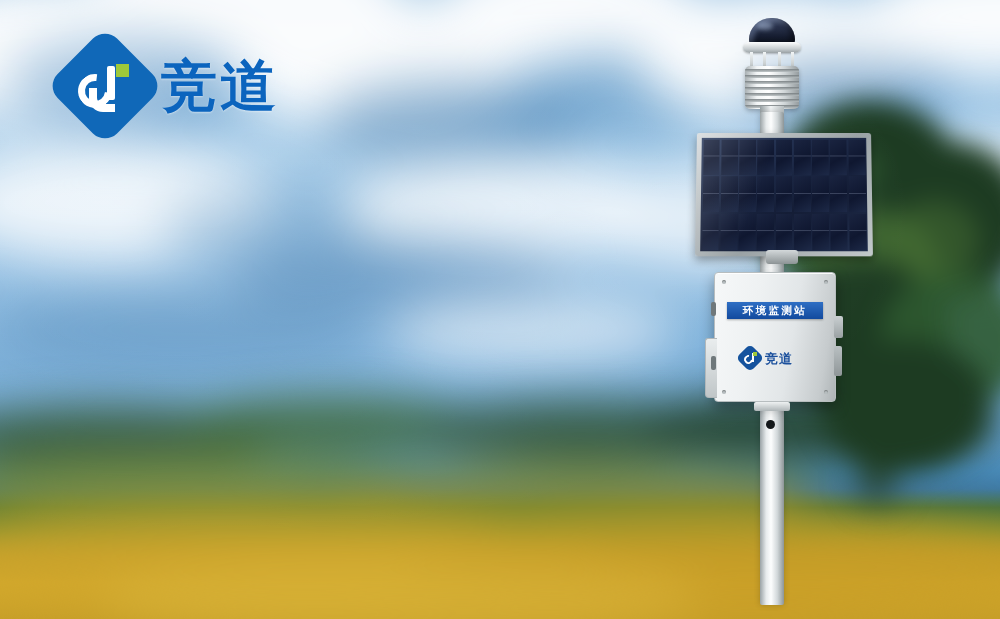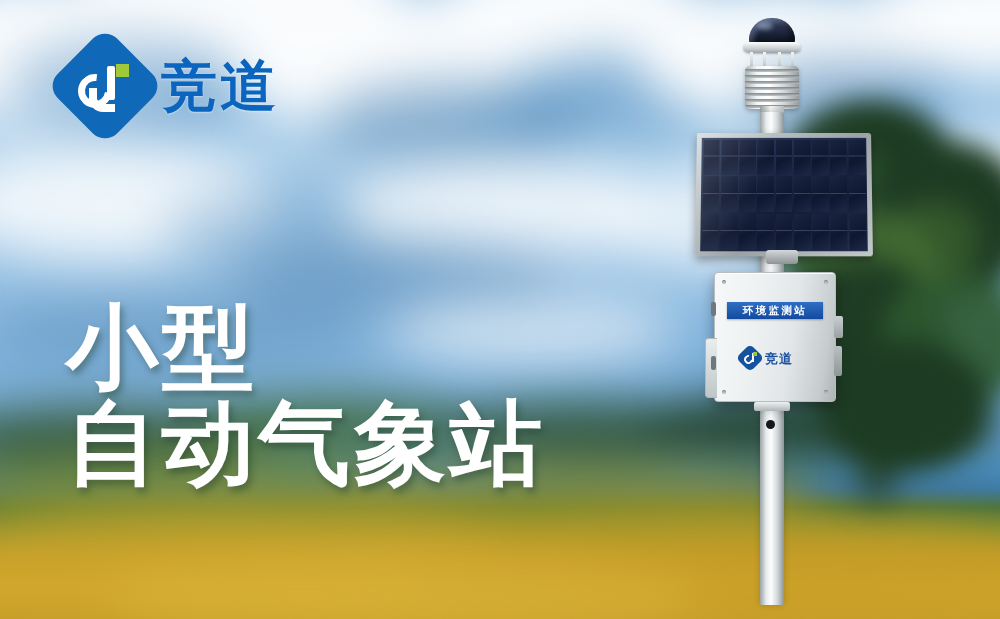--- a/index.html
+++ b/index.html
@@ -276,24 +276,20 @@
       <div class="lm-inner">
         <div class="ring"></div>
         <div class="jhook"></div>
         <div class="jbar"></div>
         <div class="gsq"></div>
       </div>
     </div>
     <div class="logo-text">竞道</div>
   </div>
 
-  <div class="headline">
-    <div class="h-line">小型</div>
-    <div class="h-line">自动气象站</div>
-  </div>
 
   <div class="station">
 
     <div class="sensor">
       <div class="dome"></div>
       <div class="collar"></div>
       <div class="arms">
         <div class="arm" style="left:2px;"></div>
         <div class="arm" style="left:15px;"></div>
         <div class="arm" style="left:30px;"></div>

